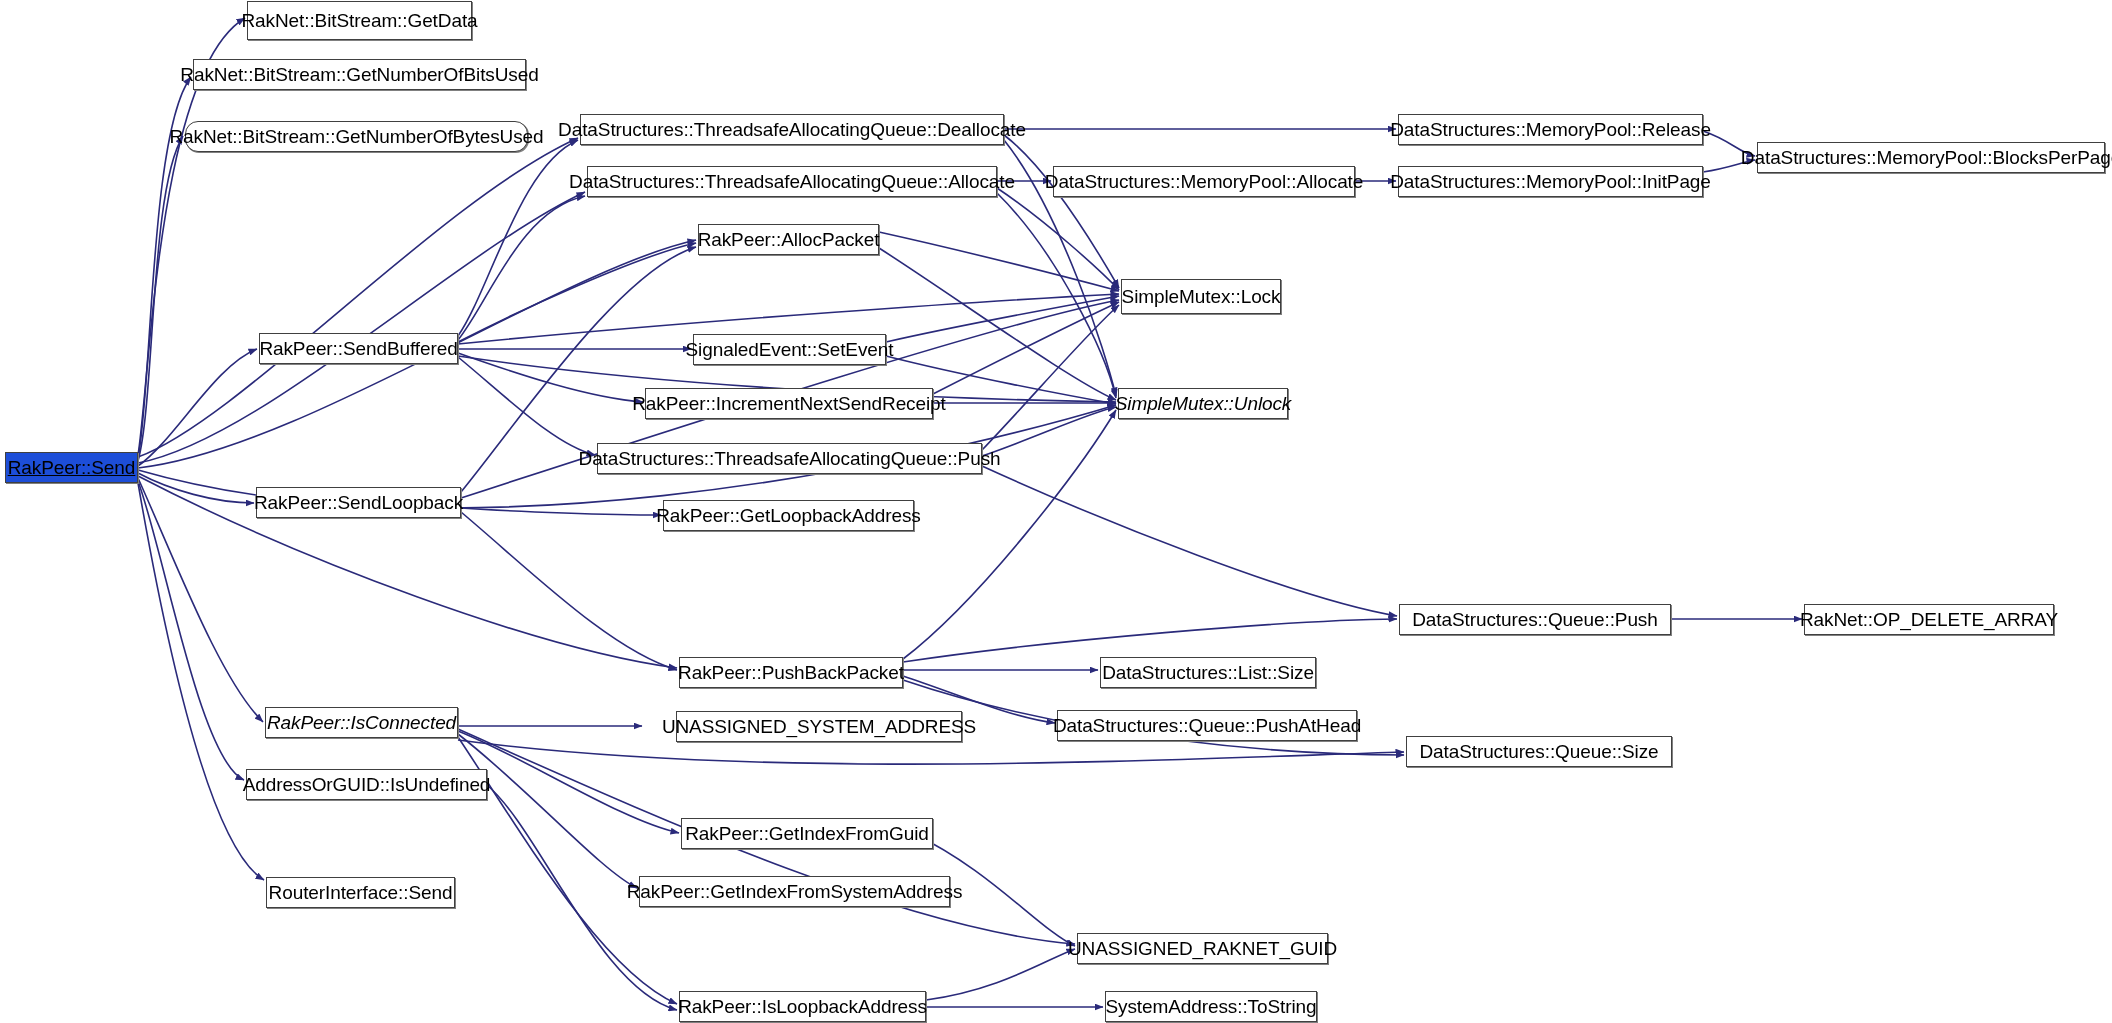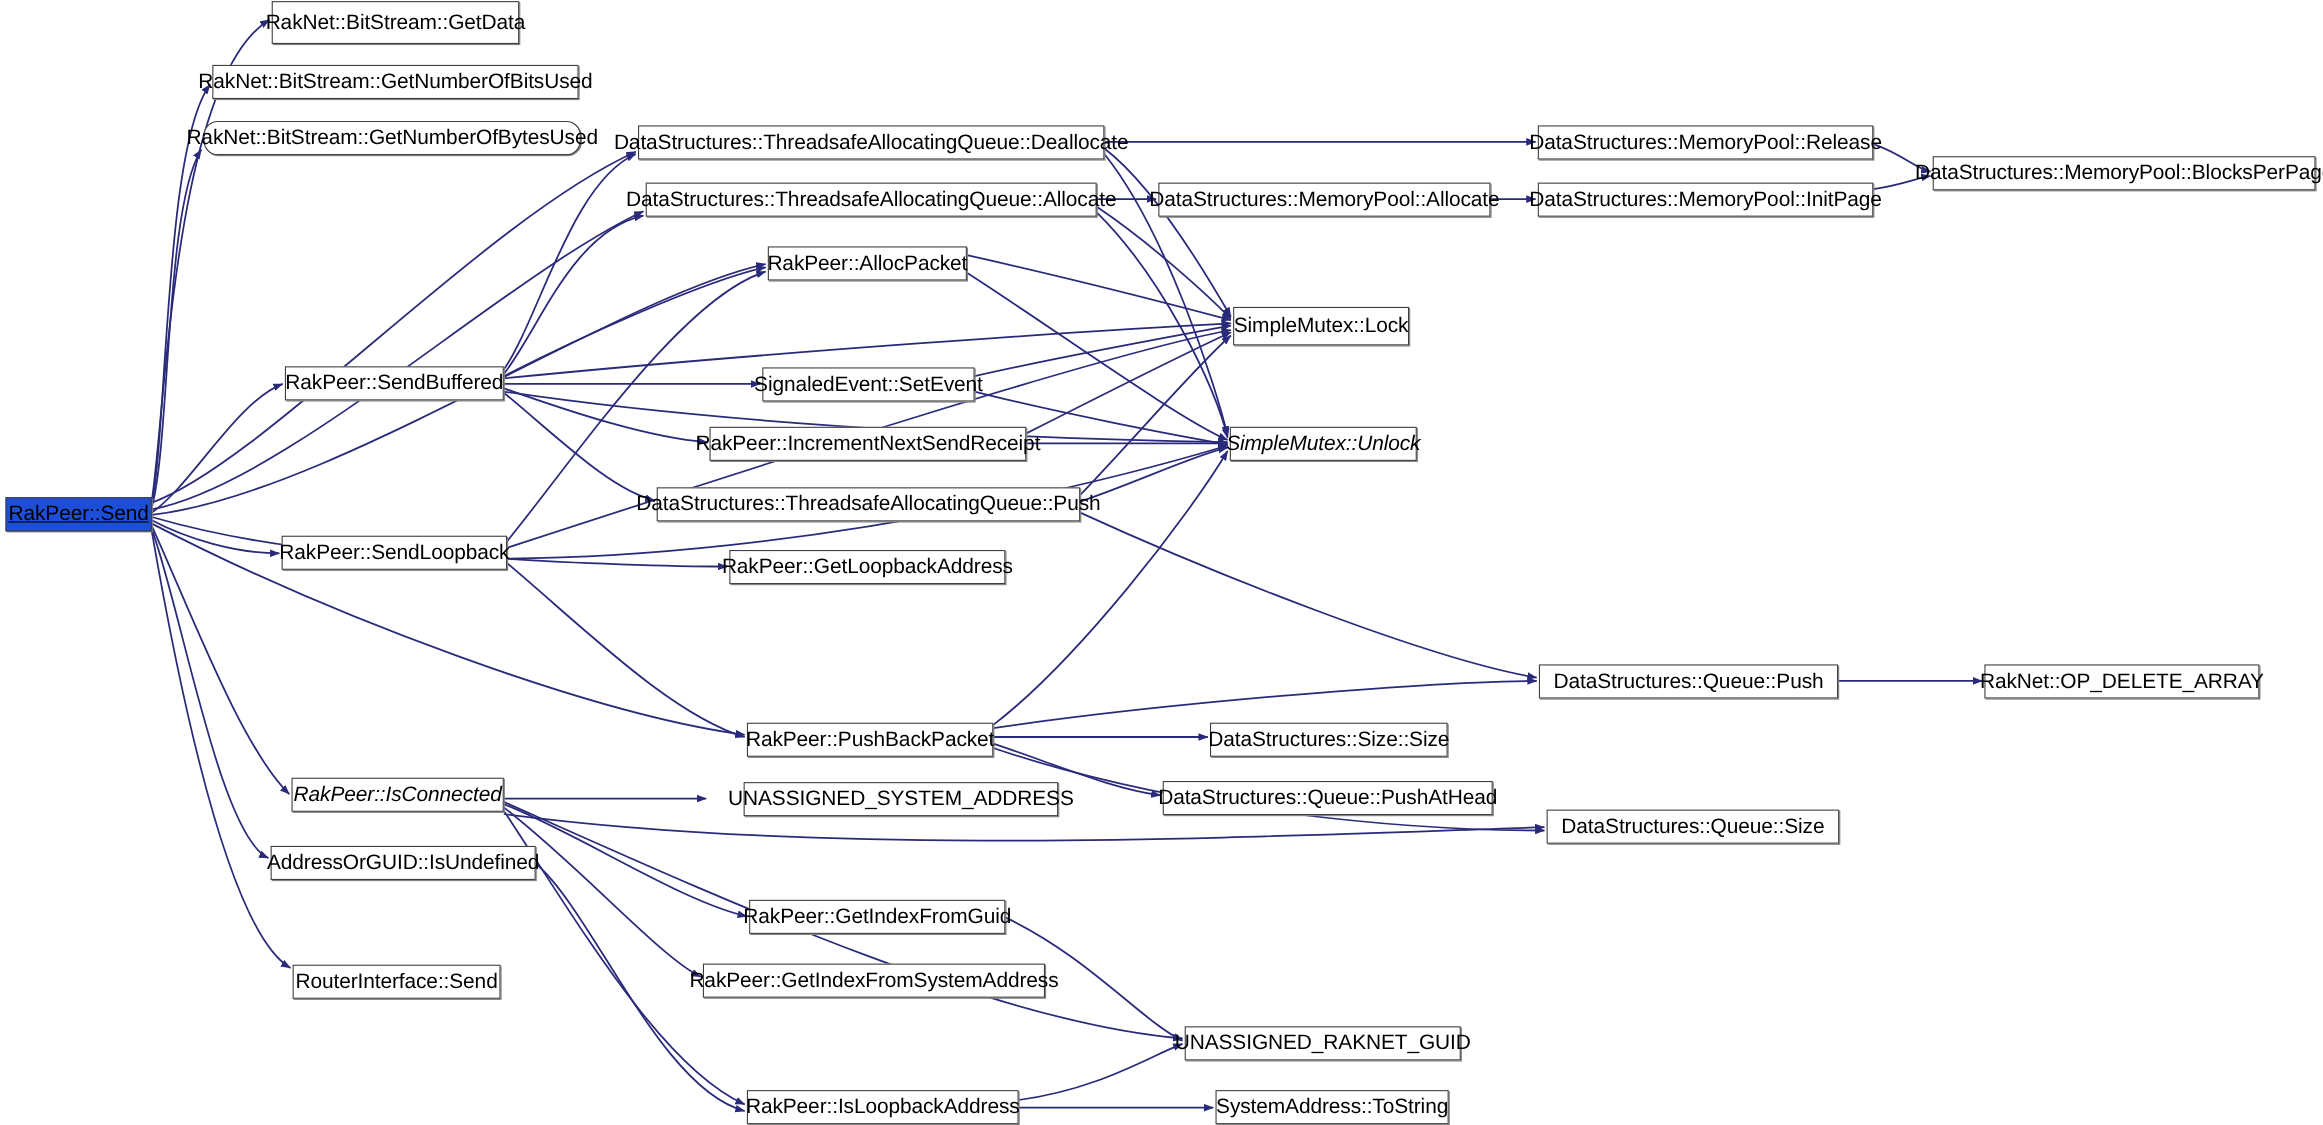--- a/index.html
+++ b/index.html
@@ -126,21 +126,21 @@
   <div id="nodes-layer">
       <div class="node root" style="left: 5px; top: 452px; width: 133px; height: 31px;">
         <span class="node-label">RakPeer::Send</span>
       </div>
       <div class="node" style="left: 247px; top: 1px; width: 225px; height: 39px;">
         <span class="node-label">RakNet::BitStream::GetData</span>
       </div>
       <div class="node" style="left: 193px; top: 59px; width: 333px; height: 31px;">
         <span class="node-label">RakNet::BitStream::GetNumberOfBitsUsed</span>
       </div>
-      <div class="node" style="left: 185px; top: 110px; width: 343px; height: 31px; border-radius: 13px;">
+      <div class="node" style="left: 185px; top: 121px; width: 343px; height: 31px; border-radius: 13px;">
         <span class="node-label">RakNet::BitStream::GetNumberOfBytesUsed</span>
       </div>
       <div class="node" style="left: 580px; top: 114px; width: 424px; height: 31px;">
         <span class="node-label">DataStructures::ThreadsafeAllocatingQueue::Deallocate</span>
       </div>
       <div class="node" style="left: 587px; top: 166px; width: 410px; height: 31px;">
         <span class="node-label">DataStructures::ThreadsafeAllocatingQueue::Allocate</span>
       </div>
       <div class="node" style="left: 1398px; top: 114px; width: 305px; height: 31px; text-align: right;">
         <span class="node-label">DataStructures::MemoryPool::Release</span>
@@ -184,38 +184,38 @@
       <div class="node" style="left: 1399px; top: 604px; width: 272px; height: 31px;">
         <span class="node-label">DataStructures::Queue::Push</span>
       </div>
       <div class="node" style="left: 1804px; top: 604px; width: 250px; height: 31px;">
         <span class="node-label">RakNet::OP_DELETE_ARRAY</span>
       </div>
       <div class="node" style="left: 679px; top: 657px; width: 224px; height: 31px;">
         <span class="node-label">RakPeer::PushBackPacket</span>
       </div>
       <div class="node" style="left: 1100px; top: 657px; width: 216px; height: 31px;">
-        <span class="node-label">DataStructures::Size::Size</span>
+        <span class="node-label">DataStructures::List::Size</span>
       </div>
       <div class="node" style="left: 265px; top: 707px; width: 193px; height: 31px; font-style: italic;">
         <span class="node-label">RakPeer::IsConnected</span>
       </div>
       <div class="node" style="left: 644px; top: 711px; width: 286px; height: 31px; margin-left: 32px;">
         <span class="node-label">UNASSIGNED_SYSTEM_ADDRESS</span>
       </div>
       <div class="node" style="left: 1057px; top: 710px; width: 300px; height: 31px;">
         <span class="node-label">DataStructures::Queue::PushAtHead</span>
       </div>
       <div class="node" style="left: 1406px; top: 736px; width: 266px; height: 31px;">
         <span class="node-label">DataStructures::Queue::Size</span>
       </div>
       <div class="node" style="left: 246px; top: 769px; width: 241px; height: 31px;">
         <span class="node-label">AddressOrGUID::IsUndefined</span>
       </div>
-      <div class="node" style="left: 681px; top: 818px; width: 233px; height: 31px;">
+      <div class="node" style="left: 681px; top: 818px; width: 252px; height: 31px;">
         <span class="node-label">RakPeer::GetIndexFromGuid</span>
       </div>
       <div class="node" style="left: 266px; top: 877px; width: 189px; height: 31px;">
         <span class="node-label">RouterInterface::Send</span>
       </div>
       <div class="node" style="left: 639px; top: 876px; width: 311px; height: 31px;">
         <span class="node-label">RakPeer::GetIndexFromSystemAddress</span>
       </div>
       <div class="node" style="left: 1077px; top: 933px; width: 251px; height: 31px;">
         <span class="node-label">UNASSIGNED_RAKNET_GUID</span>

